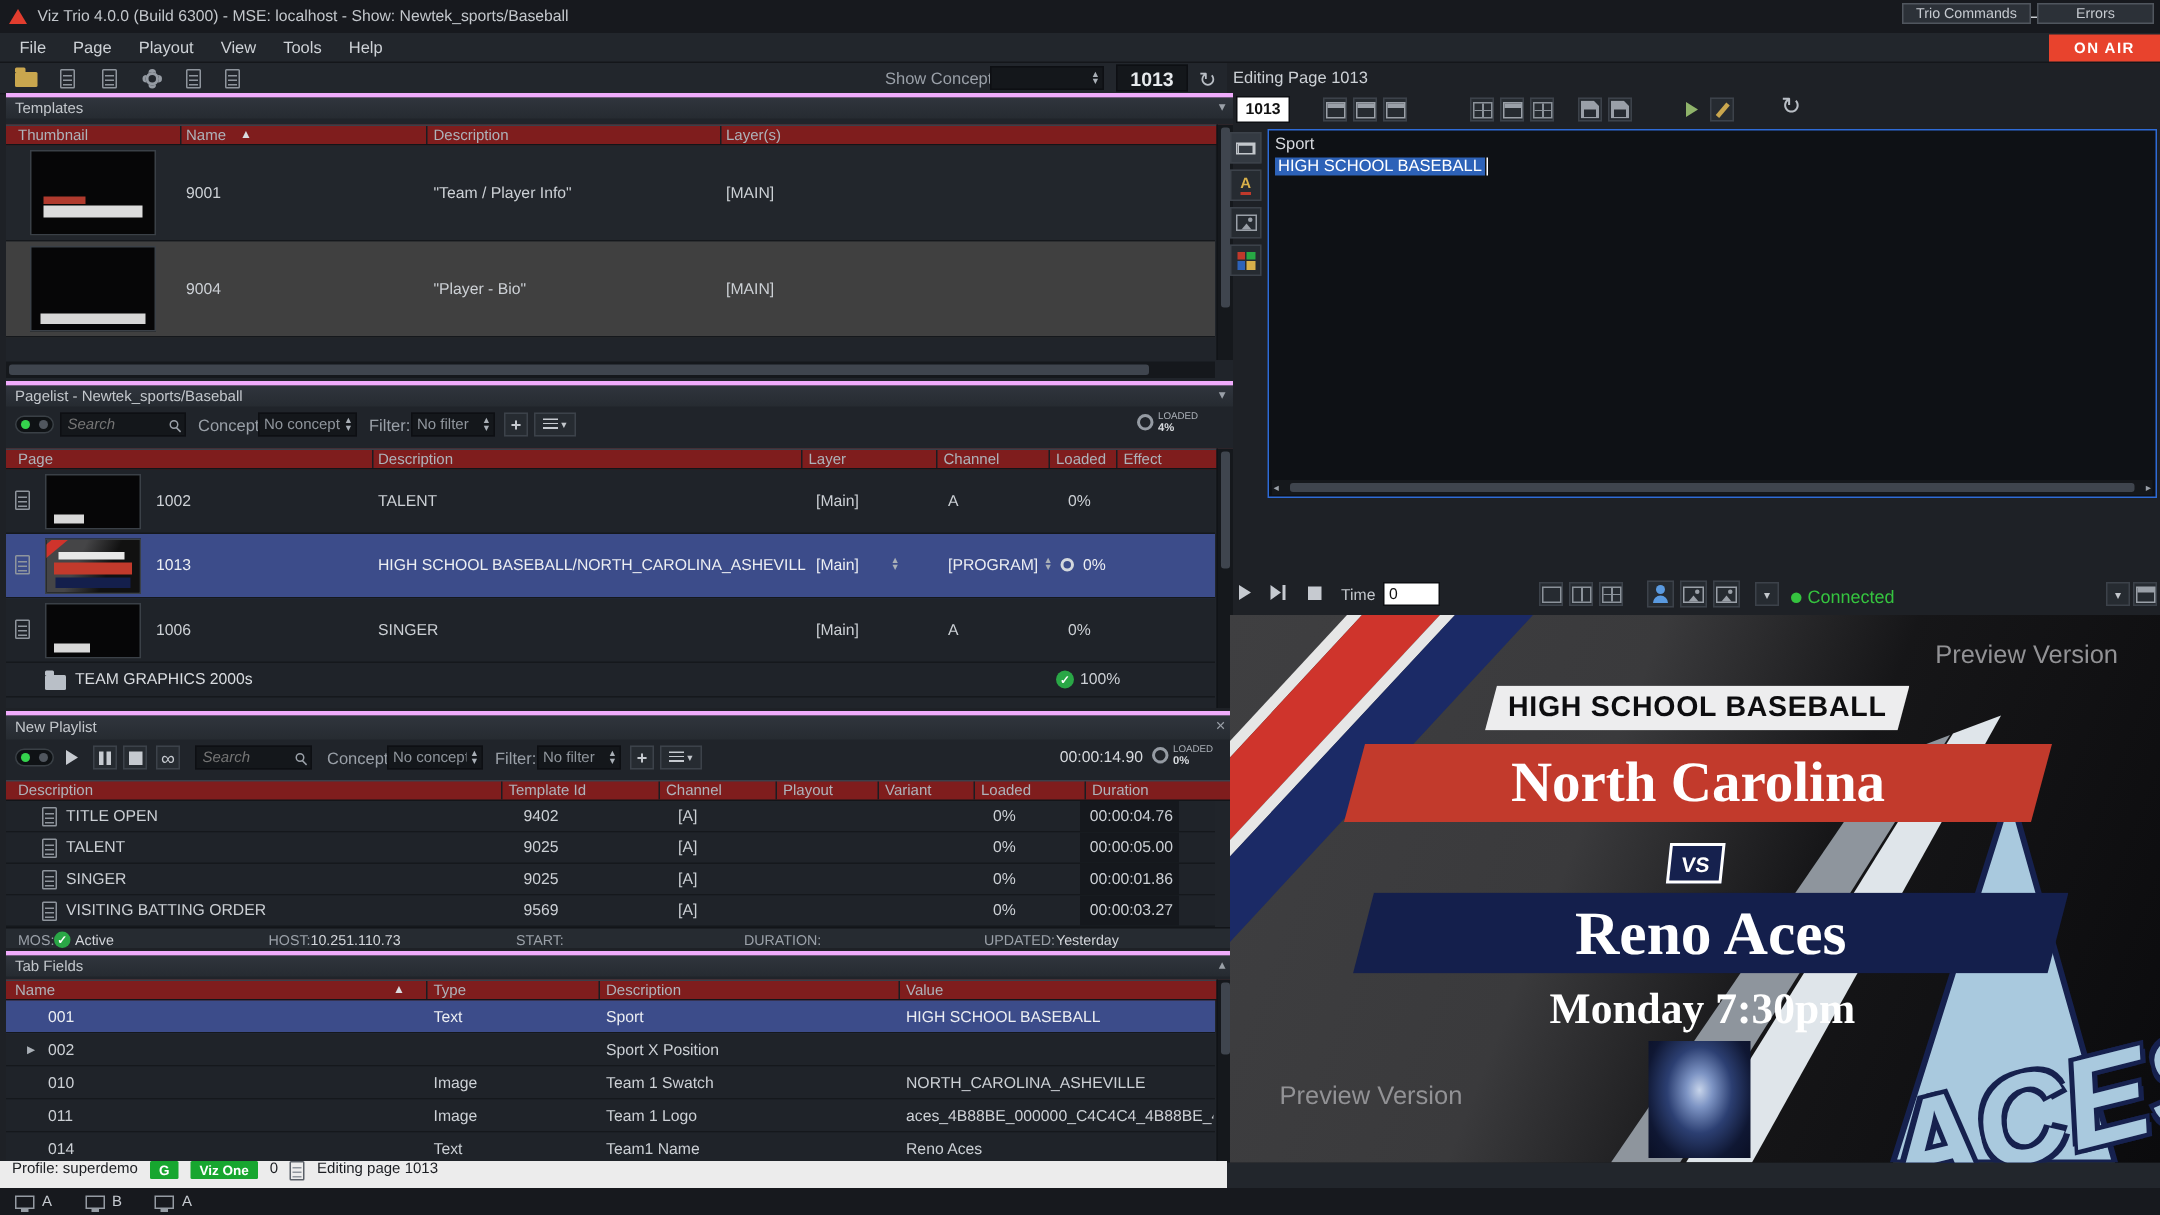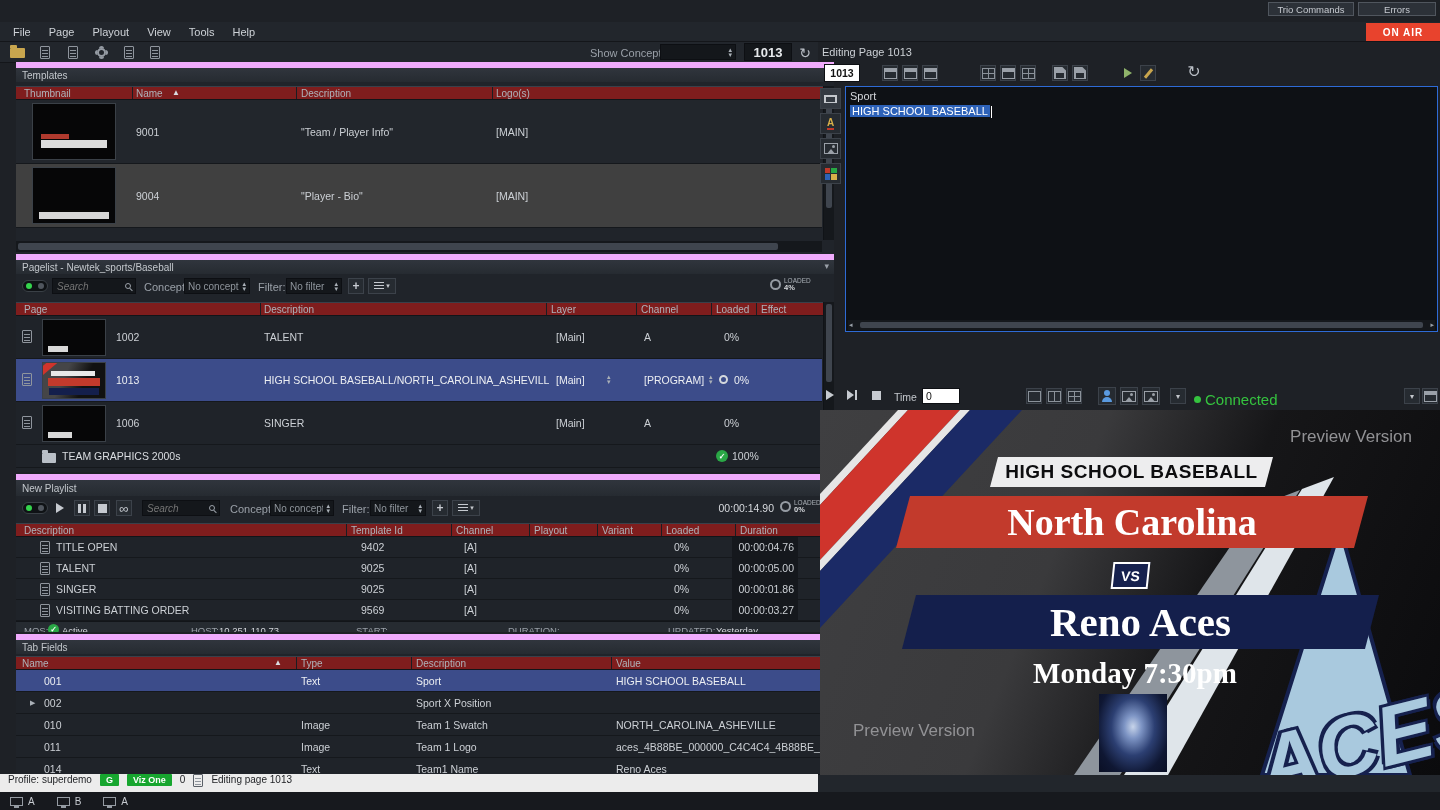--- a/index.html
+++ b/index.html
@@ -15,21 +15,21 @@
 .i-min{width:9px;height:1px;background:#c9cdd2}
 .i-max{width:9px;height:8px;border:1px solid #c9cdd2}
 .i-close{font-size:13px;line-height:13px;color:#c9cdd2}
 #menubar{position:absolute;left:0;top:22px;width:1440px;height:20px;background:#22262c;display:flex;align-items:center;padding-left:4px;border-bottom:1px solid #14161a}
 #menubar .mi{padding:0 9px;color:#ced2d7}
 #onair{position:absolute;right:0;top:23px;width:74px;height:18px;background:#e8432d;color:#fff;font-weight:bold;font-size:10px;display:flex;align-items:center;justify-content:center;letter-spacing:1px}
 
 #toolbar{position:absolute;left:0;top:42px;width:818px;height:21px;background:#22262c;border-bottom:1px solid #14161a}
 .tbi{position:absolute;top:2px;width:22px;height:17px;display:flex;align-items:center;justify-content:center}
 
-.panel{position:absolute;left:16px;width:818px;background:#20242a;border-top:6px solid #f0abfc;overflow:hidden}
+.panel{position:absolute;left:4px;width:818px;background:#20242a;border-top:3px solid #f0abfc;overflow:hidden}
 .ptitle{position:absolute;left:0;top:0;right:0;height:14px;background:linear-gradient(#30353d,#262b31);display:flex;align-items:center;padding:0 6px;font-size:10px;color:#c3c7cc}
 .pcaret{position:absolute;right:5px;top:1px;color:#9aa0a8;font-size:9px}
 .colhead{position:absolute;left:0;right:0;height:14px;background:#7f1d1d;border-top:1px solid #3a404a;border-bottom:1px solid #121519;font-size:10px;color:#aeb3ba}
 .colhead .hl{position:absolute;top:1px;white-space:nowrap}
 .cdiv{position:absolute;top:0;bottom:0;width:1px;background:#1a1d22}
 .cell{position:absolute;top:0;bottom:0;display:flex;align-items:center;white-space:nowrap;overflow:hidden;color:#ccd0d5;font-size:10.5px}
 .dim{color:#9aa0a8}
 .prow{position:absolute;left:0;right:12px;border-bottom:1px solid #15181c;background:#1f2329}
 .prow.sel{background:#3c4c8a}
 .prow.sel .cell{color:#eceef2}
@@ -113,20 +113,35 @@
 .g-team2{position:absolute;left:82px;top:185px;width:477px;height:54px;background:#141f4c;color:#fff;font-family:"Liberation Serif",serif;font-weight:bold;font-size:41px;display:flex;align-items:center;justify-content:center;clip-path:polygon(14px 0,100% 0,calc(100% - 14px) 100%,0 100%)}
 .g-sched{position:absolute;left:150px;top:243px;width:330px;height:40px;color:#fff;font-family:"Liberation Serif",serif;font-weight:bold;font-size:29px;display:flex;align-items:center;justify-content:center}
 .g-stadium{position:absolute;left:279px;top:284px;width:68px;height:78px;background:radial-gradient(ellipse at 50% 42%,#c7d4ea 0%,#7d94c4 18%,#2c3f72 45%,#0f1733 75%,#0a0f24 100%)}
 .g-logo-text{position:absolute;left:436px;top:282px;font-style:italic;font-weight:bold;font-size:84px;color:#a9c9de;transform:rotate(-14deg);text-shadow:3px 3px 0 #16214e,-3px -3px 0 #16214e,3px -3px 0 #16214e,-3px 3px 0 #16214e;white-space:nowrap}
 </style>
 </head>
 <body>
 
 <div id="app">
 
+  <div id="titlebar">
+    <span class="i-logo"></span>
+    <span class="t">Viz Trio 4.0.0 (Build 6300) - MSE: localhost - Show: Newtek_sports/Baseball</span>
+    <div class="winbtns">
+      <span class="winbtn">
+          <span class="i-min"></span>
+        </span>
+      <span class="winbtn">
+          <span class="i-max"></span>
+        </span>
+      <span class="winbtn">
+          <span class="i-close">×</span>
+        </span>
+    </div>
+  </div>
 
   <div id="menubar">
     <span class="mi">File</span>
     <span class="mi">Page</span>
     <span class="mi">Playout</span>
     <span class="mi">View</span>
     <span class="mi">Tools</span>
     <span class="mi">Help</span>
   </div>
   <div id="onair">ON AIR</div>
@@ -164,21 +179,21 @@
   <div class="panel" style="top:62px;height:192px">
     <div class="ptitle">
         <span>Templates</span>
         <span class="pcaret">▾</span>
       </div>
     <div class="colhead" style="top:18px">
       <span class="hl" style="left:8px">Thumbnail</span>
       <span class="hl" style="left:120px">Name</span>
       <span class="hl" style="left:156px;color:#d9dce0;font-size:8px">▲</span>
       <span class="hl" style="left:285px">Description</span>
-      <span class="hl" style="left:480px">Logo(s)</span>
+      <span class="hl" style="left:480px">Layer(s)</span>
       <span class="cdiv" style="left:116px"></span>
         <span class="cdiv" style="left:280px"></span>
         <span class="cdiv" style="left:476px"></span>
     </div>
     <div class="prow" style="top:32px;height:64px;background:#22262c">
       <div class="thumb" style="left:16px;top:3px;width:84px;height:57px">
         <i style="left:8px;top:36px;width:66px;height:8px;background:#dcdcdc"></i>
         <i style="left:8px;top:30px;width:28px;height:5px;background:#b03a2e"></i>
       </div>
       <div class="cell" style="left:120px;width:100px">9001</div>
@@ -580,21 +595,21 @@
       </span>
     <span class="btn-sq" style="left:1120px;top:387px;width:18px;height:18px">
         <span class="i-img"></span>
       </span>
     <span class="btn-sq" style="left:1142px;top:387px;width:18px;height:18px">
         <span class="i-img"></span>
       </span>
     <span class="btn-sq" style="left:1170px;top:388px">
         <span style="font-size:8px">▾</span>
       </span>
-    <span style="position:absolute;left:1194px;top:391px;color:#35c33f;font-size:15px;display:flex;align-items:center;gap:4px">
+    <span style="position:absolute;left:1194px;top:391px;color:#35c33f;font-size:12px;display:flex;align-items:center;gap:4px">
         <span style="width:7px;height:7px;border-radius:50%;background:#35c33f"></span>
         <span>Connected</span>
       </span>
     <span class="btn-sq" style="left:1404px;top:388px">
         <span style="font-size:8px">▾</span>
       </span>
     <span class="btn-sq" style="left:1422px;top:388px">
         <span class="i-win"></span>
       </span>
   </div>

